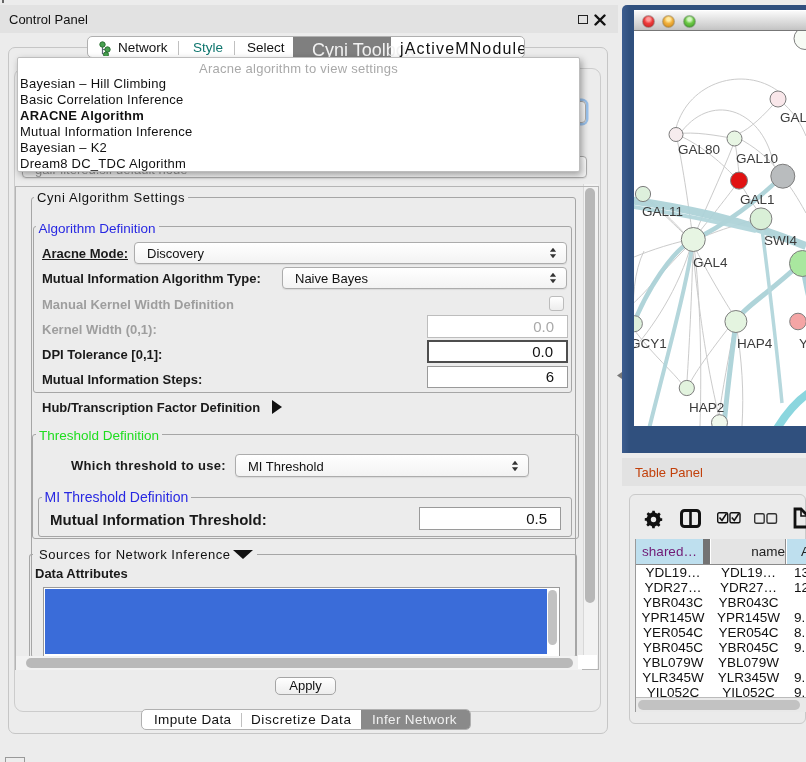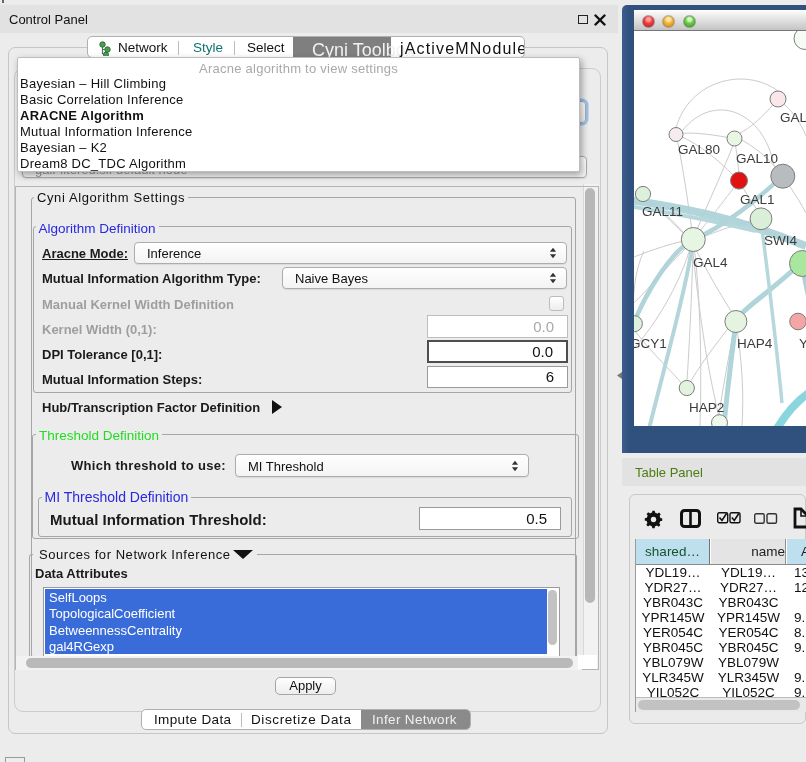--- a/index.html
+++ b/index.html
@@ -61,21 +61,21 @@
 <div class="abs" style="left:15px;top:186px;width:584px;height:484px;border:1px solid #b5b5b5;"></div>
 
 <div class="abs group" style="left:31px;top:197px;width:545px;height:461px;"></div>
 <div class="gtitle" style="left:34px;top:190px;color:#111;letter-spacing:0.6px;">Cyni Algorithm Settings</div>
 
 <div class="abs group" style="left:33px;top:226px;width:539px;height:167px;"></div>
 <div class="gtitle" style="left:35.5px;top:220.5px;color:#2828e2;font-size:13.5px;">Algorithm Definition</div>
 
 <div class="abs lbl" style="left:42px;top:246px;text-decoration:underline;">Aracne Mode:</div>
 <div class="abs combo" style="left:134px;top:242px;width:433px;height:22px;">
-  <div class="ctext">Inference</div>
+  <div class="ctext">Discovery</div>
   <svg class="arrows" viewBox="0 0 9 12">
       <path d="M4.5,0 L8,4.5 L1,4.5 Z" fill="#333"></path>
       <path d="M4.5,12 L8,7.5 L1,7.5 Z" fill="#333"></path>
     </svg>
 </div>
 
 <div class="abs lbl" style="left:42px;top:271px;">Mutual Information Algorithm Type:</div>
 <div class="abs combo" style="left:282px;top:267px;width:285px;height:22px;">
   <div class="ctext">Naive Bayes</div>
   <svg class="arrows" viewBox="0 0 9 12">
@@ -123,21 +123,20 @@
 <div class="abs" style="left:33px;top:547px;width:224px;height:14px;background:#ececec;"></div>
 <div class="gtitle" style="left:36px;top:547px;color:#111;background:none;letter-spacing:0.55px;">Sources for Network Inference</div>
 <svg class="abs" style="left:233px;top:550px;" width="20" height="9" viewBox="0 0 20 9">
     <path d="M0,0 L20,0 L10,9 Z" fill="#111"></path>
   </svg>
 
 <div class="abs lbl" style="left:35px;top:566px;">Data Attributes</div>
 
 <div class="abs" style="left:43px;top:587px;width:517px;height:70px;background:#ffffff;border:1px solid #9a9a9a;overflow:hidden;">
   <div class="abs" style="left:1px;top:1px;width:502px;height:65px;background:#3a6cd9;"></div>
-  <div class="abs" style="left:5px;top:2px;font-size:13px;color:#fff;line-height:16.4px;white-space:nowrap;">SelfLoops<br>TopologicalCoefficient<br>BetweennessCentrality<br>gal4RGexp</div>
   <div class="abs" style="right:2px;top:2px;width:9px;height:55px;background:#c2c2c2;border-radius:5px;"></div>
 </div>
 
 <div class="abs" style="left:16px;top:656px;width:566px;height:14px;background:#f2f2f2;"></div>
 <div class="abs" style="left:26px;top:658px;width:547px;height:10px;background:#b9b9b9;border-radius:5px;"></div>
 <div class="abs" style="left:578px;top:655px;width:19px;height:14px;background:#fff;"></div>
 
 <div class="abs" style="left:275px;top:677px;width:61px;height:18px;background:linear-gradient(#ffffff,#ededed);border:1px solid #a5a5a5;border-radius:5px;text-align:center;font-size:13px;line-height:16px;color:#111;">Apply</div>
 
 <div class="abs" style="left:141px;top:709px;width:330px;height:21px;background:#fff;border:1px solid #b0b0b0;border-radius:5px;overflow:hidden;">
@@ -236,21 +235,21 @@
     <text x="59" y="235.8">GAL4</text>
     <text x="-4" y="317">GCY1</text>
     <text x="103" y="317">HAP4</text>
     <text x="165" y="317">Y</text>
     <text x="55" y="381">HAP2</text>
   </g>
 </svg>
 </div>
 
 <div class="abs" style="left:622px;top:458px;width:184px;height:28px;background:#e2e2e2;">
-  <div class="abs" style="left:13px;top:7px;font-size:13px;color:#4d7c0f;">Table Panel</div>
+  <div class="abs" style="left:13px;top:7px;font-size:13px;color:#c2410c;">Table Panel</div>
 </div>
 
 <div class="abs" style="left:629px;top:494px;width:177px;height:230px;border:1px solid #c9c9c9;border-radius:6px;background:#ebebeb;"></div>
 
 <svg class="abs" style="left:644px;top:510px;" width="19" height="19" viewBox="0 0 24 24">
   <path fill="#111" d="M10.5,1 h3 l0.6,2.6 a8.2,8.2 0 0 1 2.6,1.1 l2.3,-1.4 l2.1,2.1 l-1.4,2.3 a8.2,8.2 0 0 1 1.1,2.6 L23,10.5 v3 l-2.6,0.6 a8.2,8.2 0 0 1 -1.1,2.6 l1.4,2.3 l-2.1,2.1 l-2.3,-1.4 a8.2,8.2 0 0 1 -2.6,1.1 L13.5,23 h-3 l-0.6,-2.6 a8.2,8.2 0 0 1 -2.6,-1.1 l-2.3,1.4 l-2.1,-2.1 l1.4,-2.3 a8.2,8.2 0 0 1 -1.1,-2.6 L1,13.5 v-3 l2.6,-0.6 a8.2,8.2 0 0 1 1.1,-2.6 L3.3,5 L5.4,2.9 l2.3,1.4 a8.2,8.2 0 0 1 2.6,-1.1 Z"></path>
   <circle cx="12" cy="12" r="3.4" fill="#ebebeb"></circle>
 </svg>
 <svg class="abs" style="left:680px;top:509px;" width="21" height="19" viewBox="0 0 21 19">
   <rect x="1.5" y="1.5" width="18" height="16" rx="3" fill="none" stroke="#111" stroke-width="3"></rect>
@@ -266,21 +265,21 @@
   <rect x="0.7" y="0.7" width="9.5" height="9.5" rx="1.5" fill="none" stroke="#333" stroke-width="1.4"></rect>
   <rect x="13" y="0.7" width="9.5" height="9.5" rx="1.5" fill="none" stroke="#333" stroke-width="1.4"></rect>
 </svg>
 <svg class="abs" style="left:793px;top:507px;" width="14" height="22" viewBox="0 0 14 22">
   <path d="M2,2 L8,2 L15,9 L15,20 L2,20 Z" fill="none" stroke="#111" stroke-width="2.8"></path>
   <path d="M8,2 L8,9 L15,9" fill="none" stroke="#111" stroke-width="1.6"></path>
 </svg>
 
 <div class="abs" style="left:635px;top:539px;width:171px;height:173px;background:#fff;border-left:1px solid #9a9a9a;">
 
-  <div class="abs" style="left:0;top:0;width:74px;height:25px;background:#bedfee;border-right:1px solid #737373;text-align:center;font-size:13.5px;line-height:25px;color:#14532d;">shared…</div>
+  <div class="abs" style="left:0;top:0;width:74px;height:25px;background:#bedfee;border-right:7px solid #737373;text-align:center;font-size:13.5px;line-height:25px;color:#701a75;">shared…</div>
   <div class="abs" style="left:75px;top:0;width:75px;height:25px;background:#e4e4e4;border-right:1px solid #8f8f8f;text-align:right;font-size:13.5px;line-height:25px;color:#222;">name</div>
   <div class="abs" style="left:151px;top:0;width:21px;height:25px;background:#bedfee;font-size:13.5px;line-height:25px;color:#222;padding-left:14px;">A</div>
   <div class="abs" style="left:0;top:25px;width:172px;height:1px;background:#8a8a8a;"></div>
 
   <div class="abs" style="left:0;top:26px;width:74px;text-align:center;font-size:13.5px;line-height:15.05px;color:#111;">YDL19…<br>YDR27…<br>YBR043C<br>YPR145W<br>YER054C<br>YBR045C<br>YBL079W<br>YLR345W<br>YIL052C</div>
   <div class="abs" style="left:75px;top:26px;width:75px;text-align:center;font-size:13.5px;line-height:15.05px;color:#111;">YDL19…<br>YDR27…<br>YBR043C<br>YPR145W<br>YER054C<br>YBR045C<br>YBL079W<br>YLR345W<br>YIL052C</div>
   <div class="abs" style="left:158px;top:26px;width:20px;font-size:13.5px;line-height:15.05px;color:#111;">13<br>12<br>&nbsp;<br>9.<br>8.<br>9.<br>&nbsp;<br>9.<br>9.</div>
 
   <div class="abs" style="left:0;top:158px;width:172px;height:4px;background:#fff;opacity:0.2;"></div>
 

